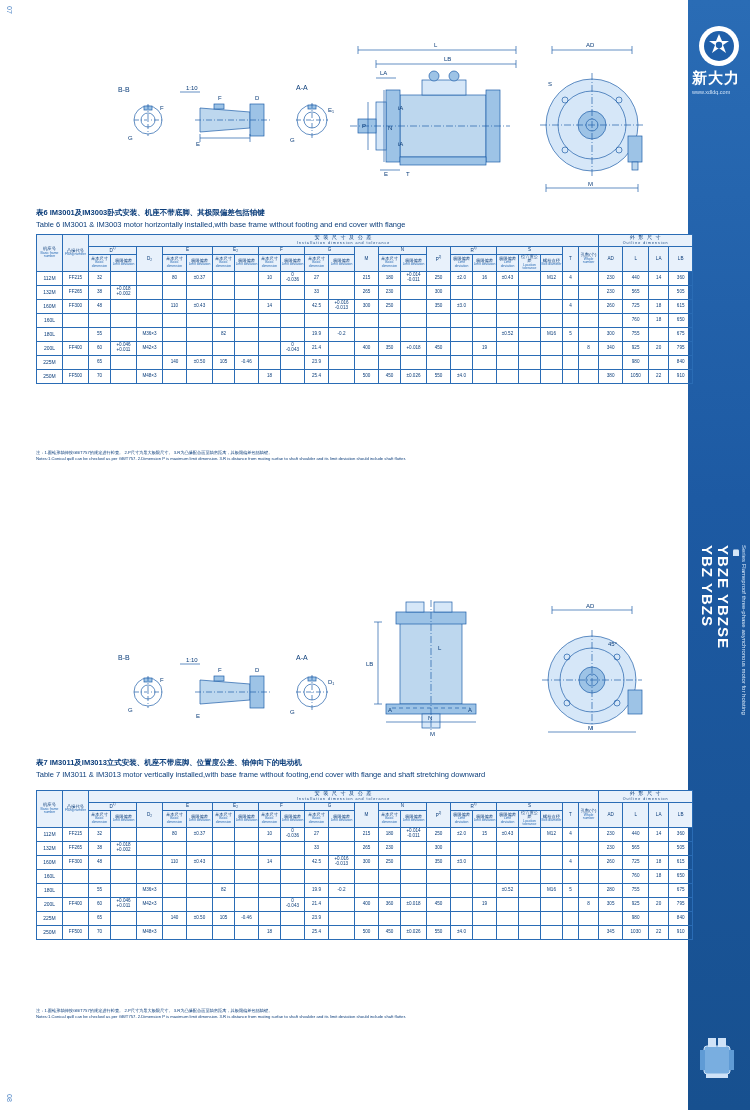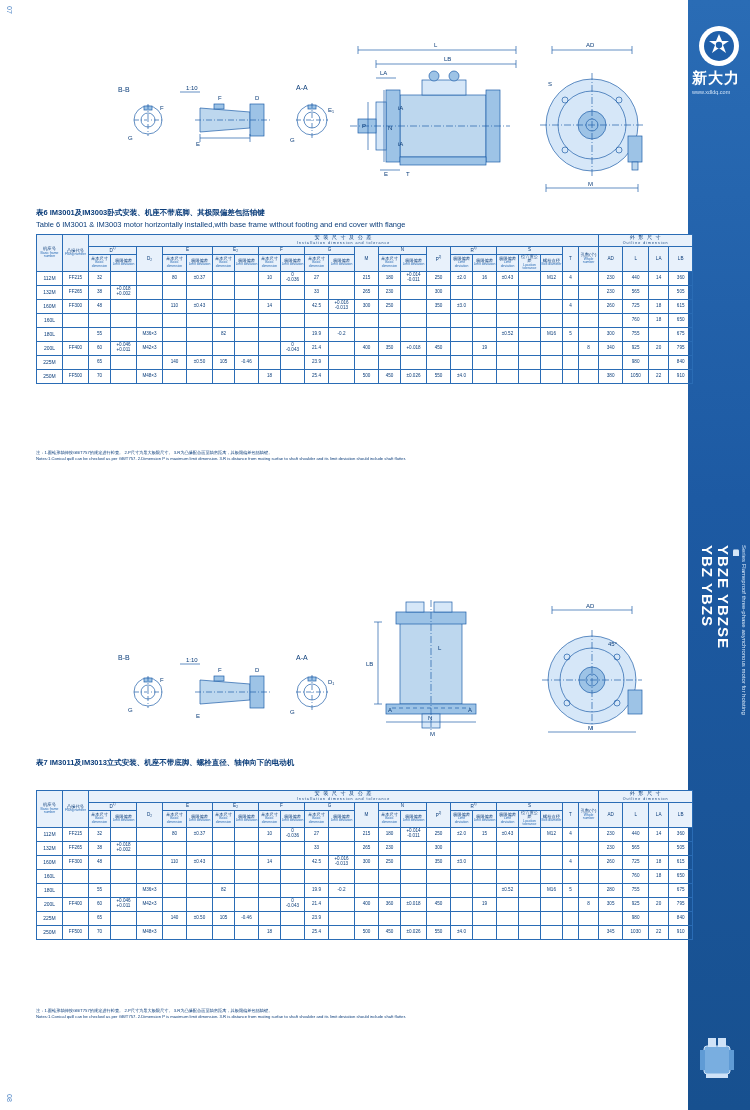--- a/index.html
+++ b/index.html
@@ -688,21 +688,22 @@
         <text x="488" y="130" fill="#0b3d7a" stroke="none">M</text>
         <line x1="452" y1="10" x2="532" y2="10"></line>
         <line x1="452" y1="6" x2="452" y2="14"></line>
         <line x1="532" y1="6" x2="532" y2="14"></line>
         <text x="486" y="8" fill="#0b3d7a" stroke="none">AD</text>
         <text x="508" y="46" fill="#0b3d7a" stroke="none">45°</text>
       </g>
     </svg>
   </div>
 
-  <div class="sec-title" style="left:36px;top:758px;">表7 IM3011及IM3013立式安装、机座不带底脚、螺栓直径、轴伸向下的电动机</div>
+  <div class="sec-title" style="left:36px;top:758px;">表7 IM3011及IM3013立式安装、机座不带底脚、位置度公差、轴伸向下的电动机</div>
+  <div class="sec-title en" style="left:36px;top:770px;font-weight:normal;">Table 7 IM3011 &amp; IM3013 motor vertically installed,with base frame without footing,end cover with flange and shaft stretching downward</div>
 
   <table class="spec" id="table7" style="left:36px;top:790px;width:625px;">
     <colgroup>
       <col style="width:26px">
         <col style="width:26px">
       <col style="width:22px">
         <col style="width:26px">
         <col style="width:26px">
       <col style="width:24px">
         <col style="width:26px">

